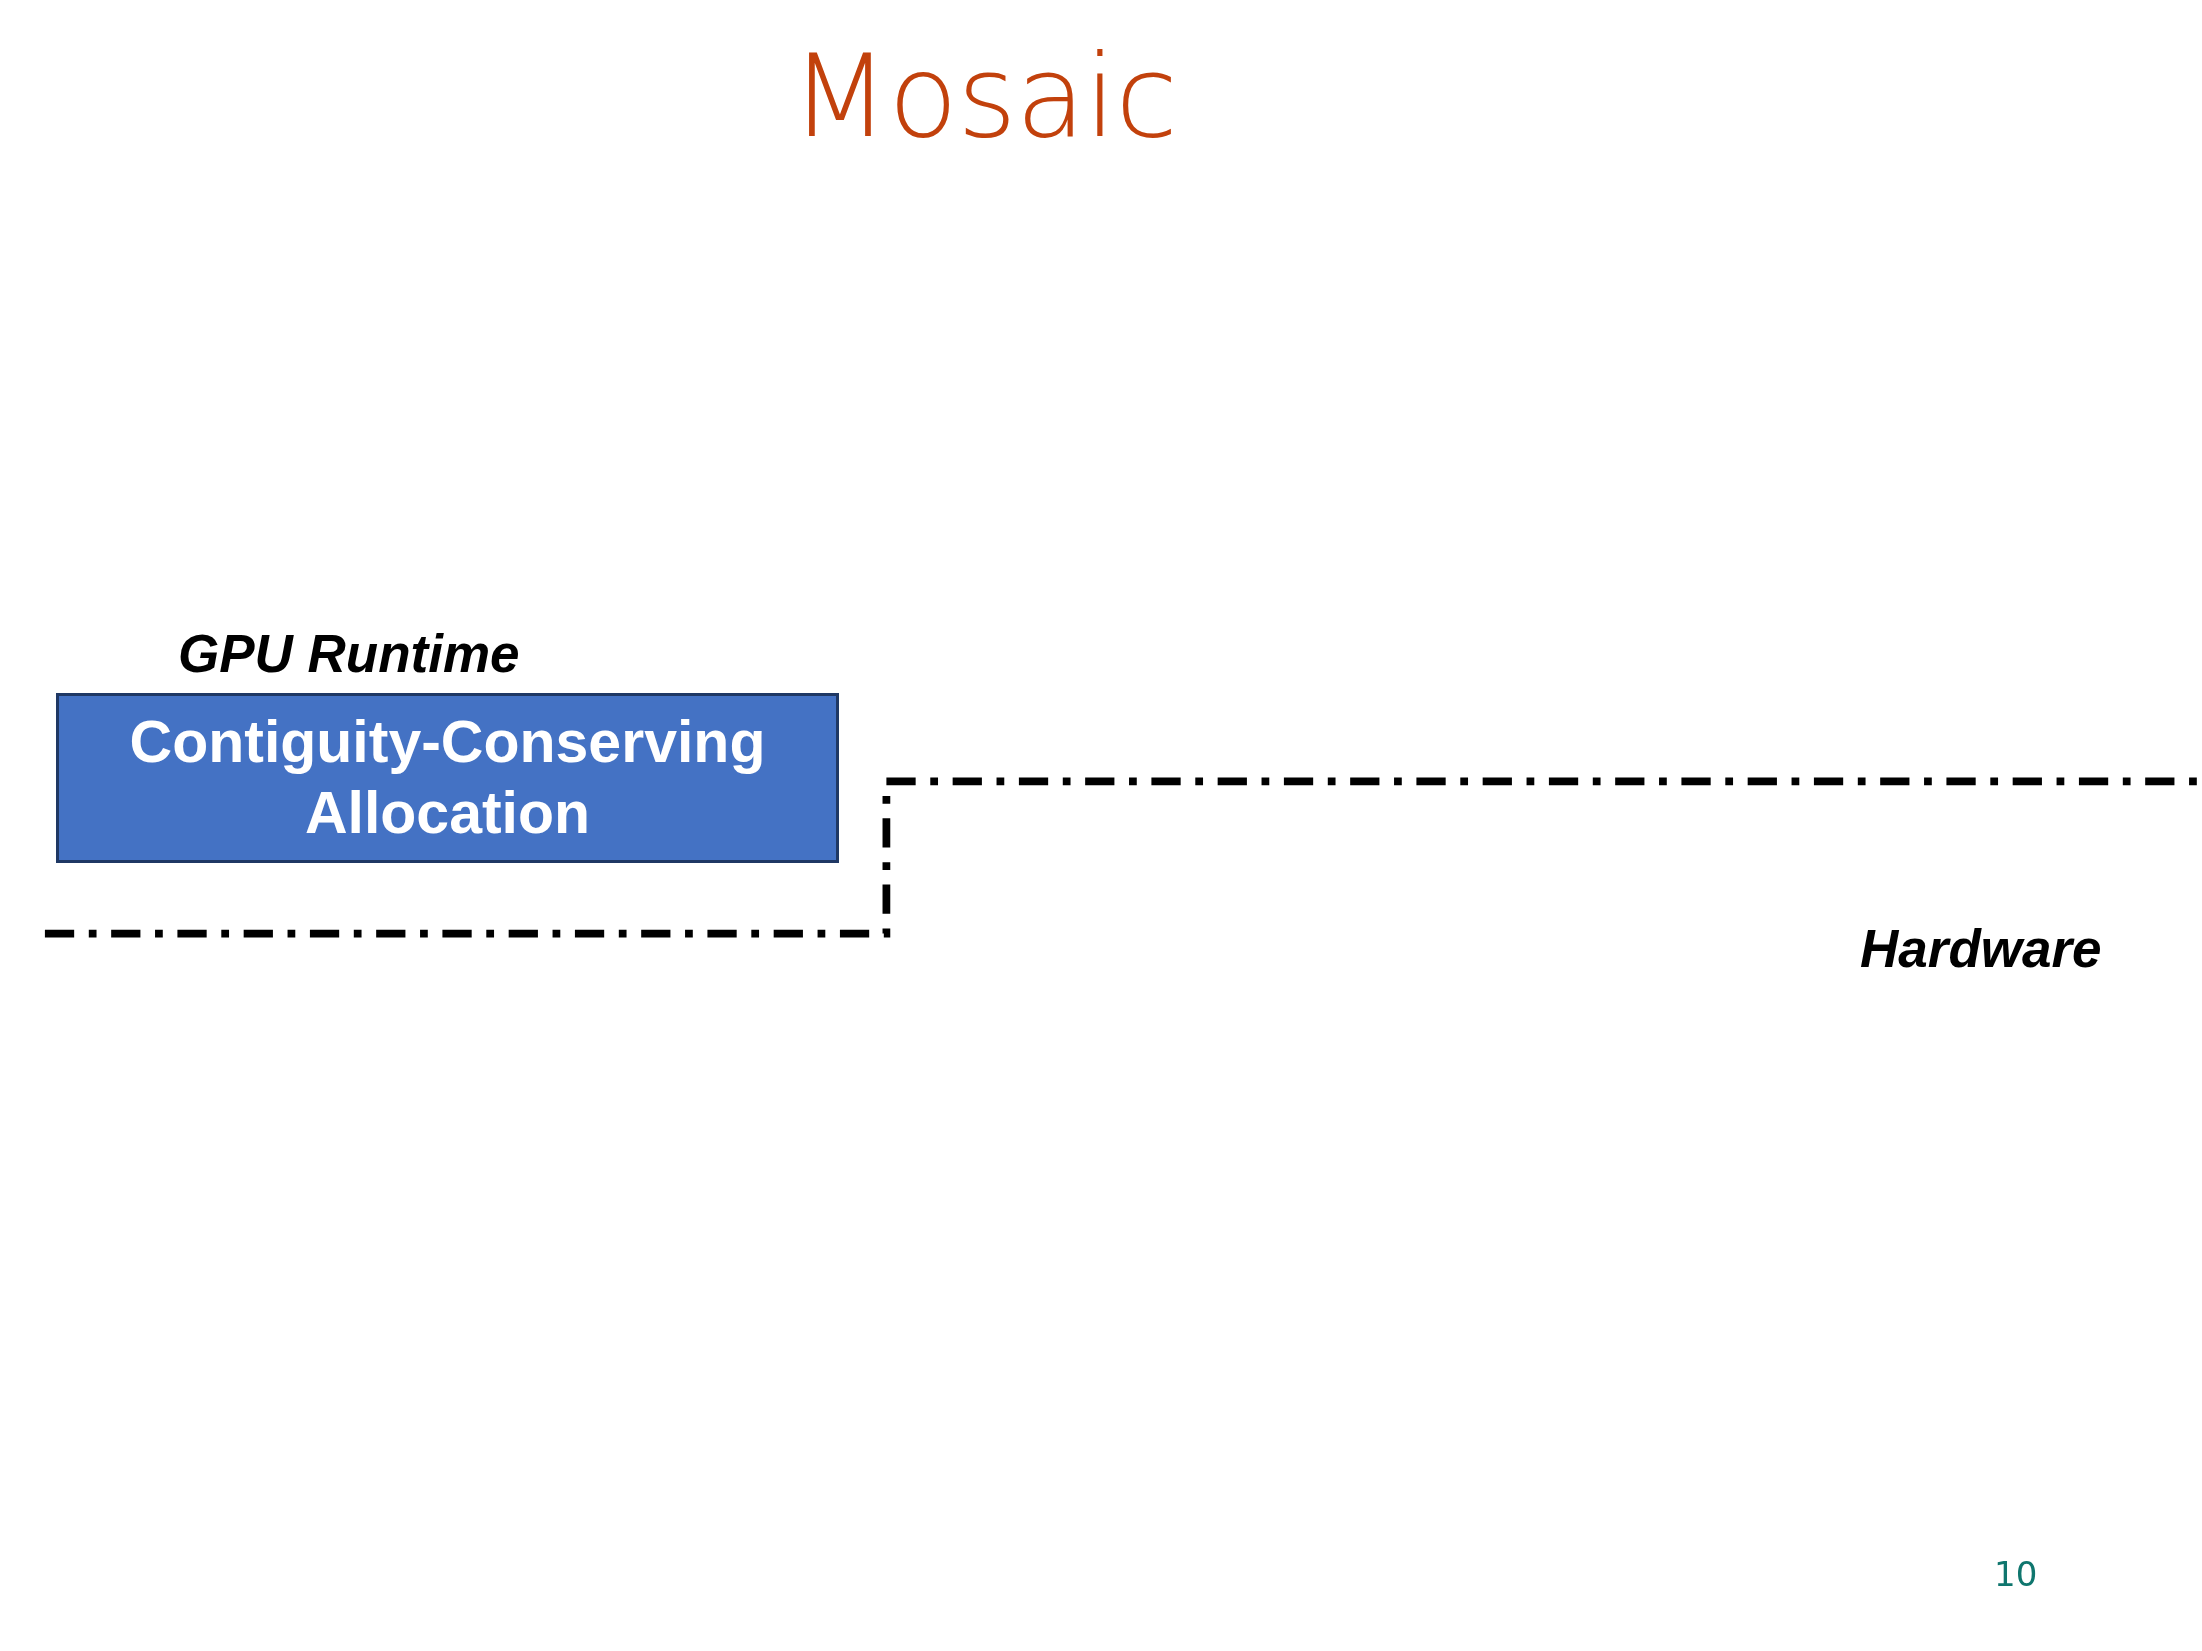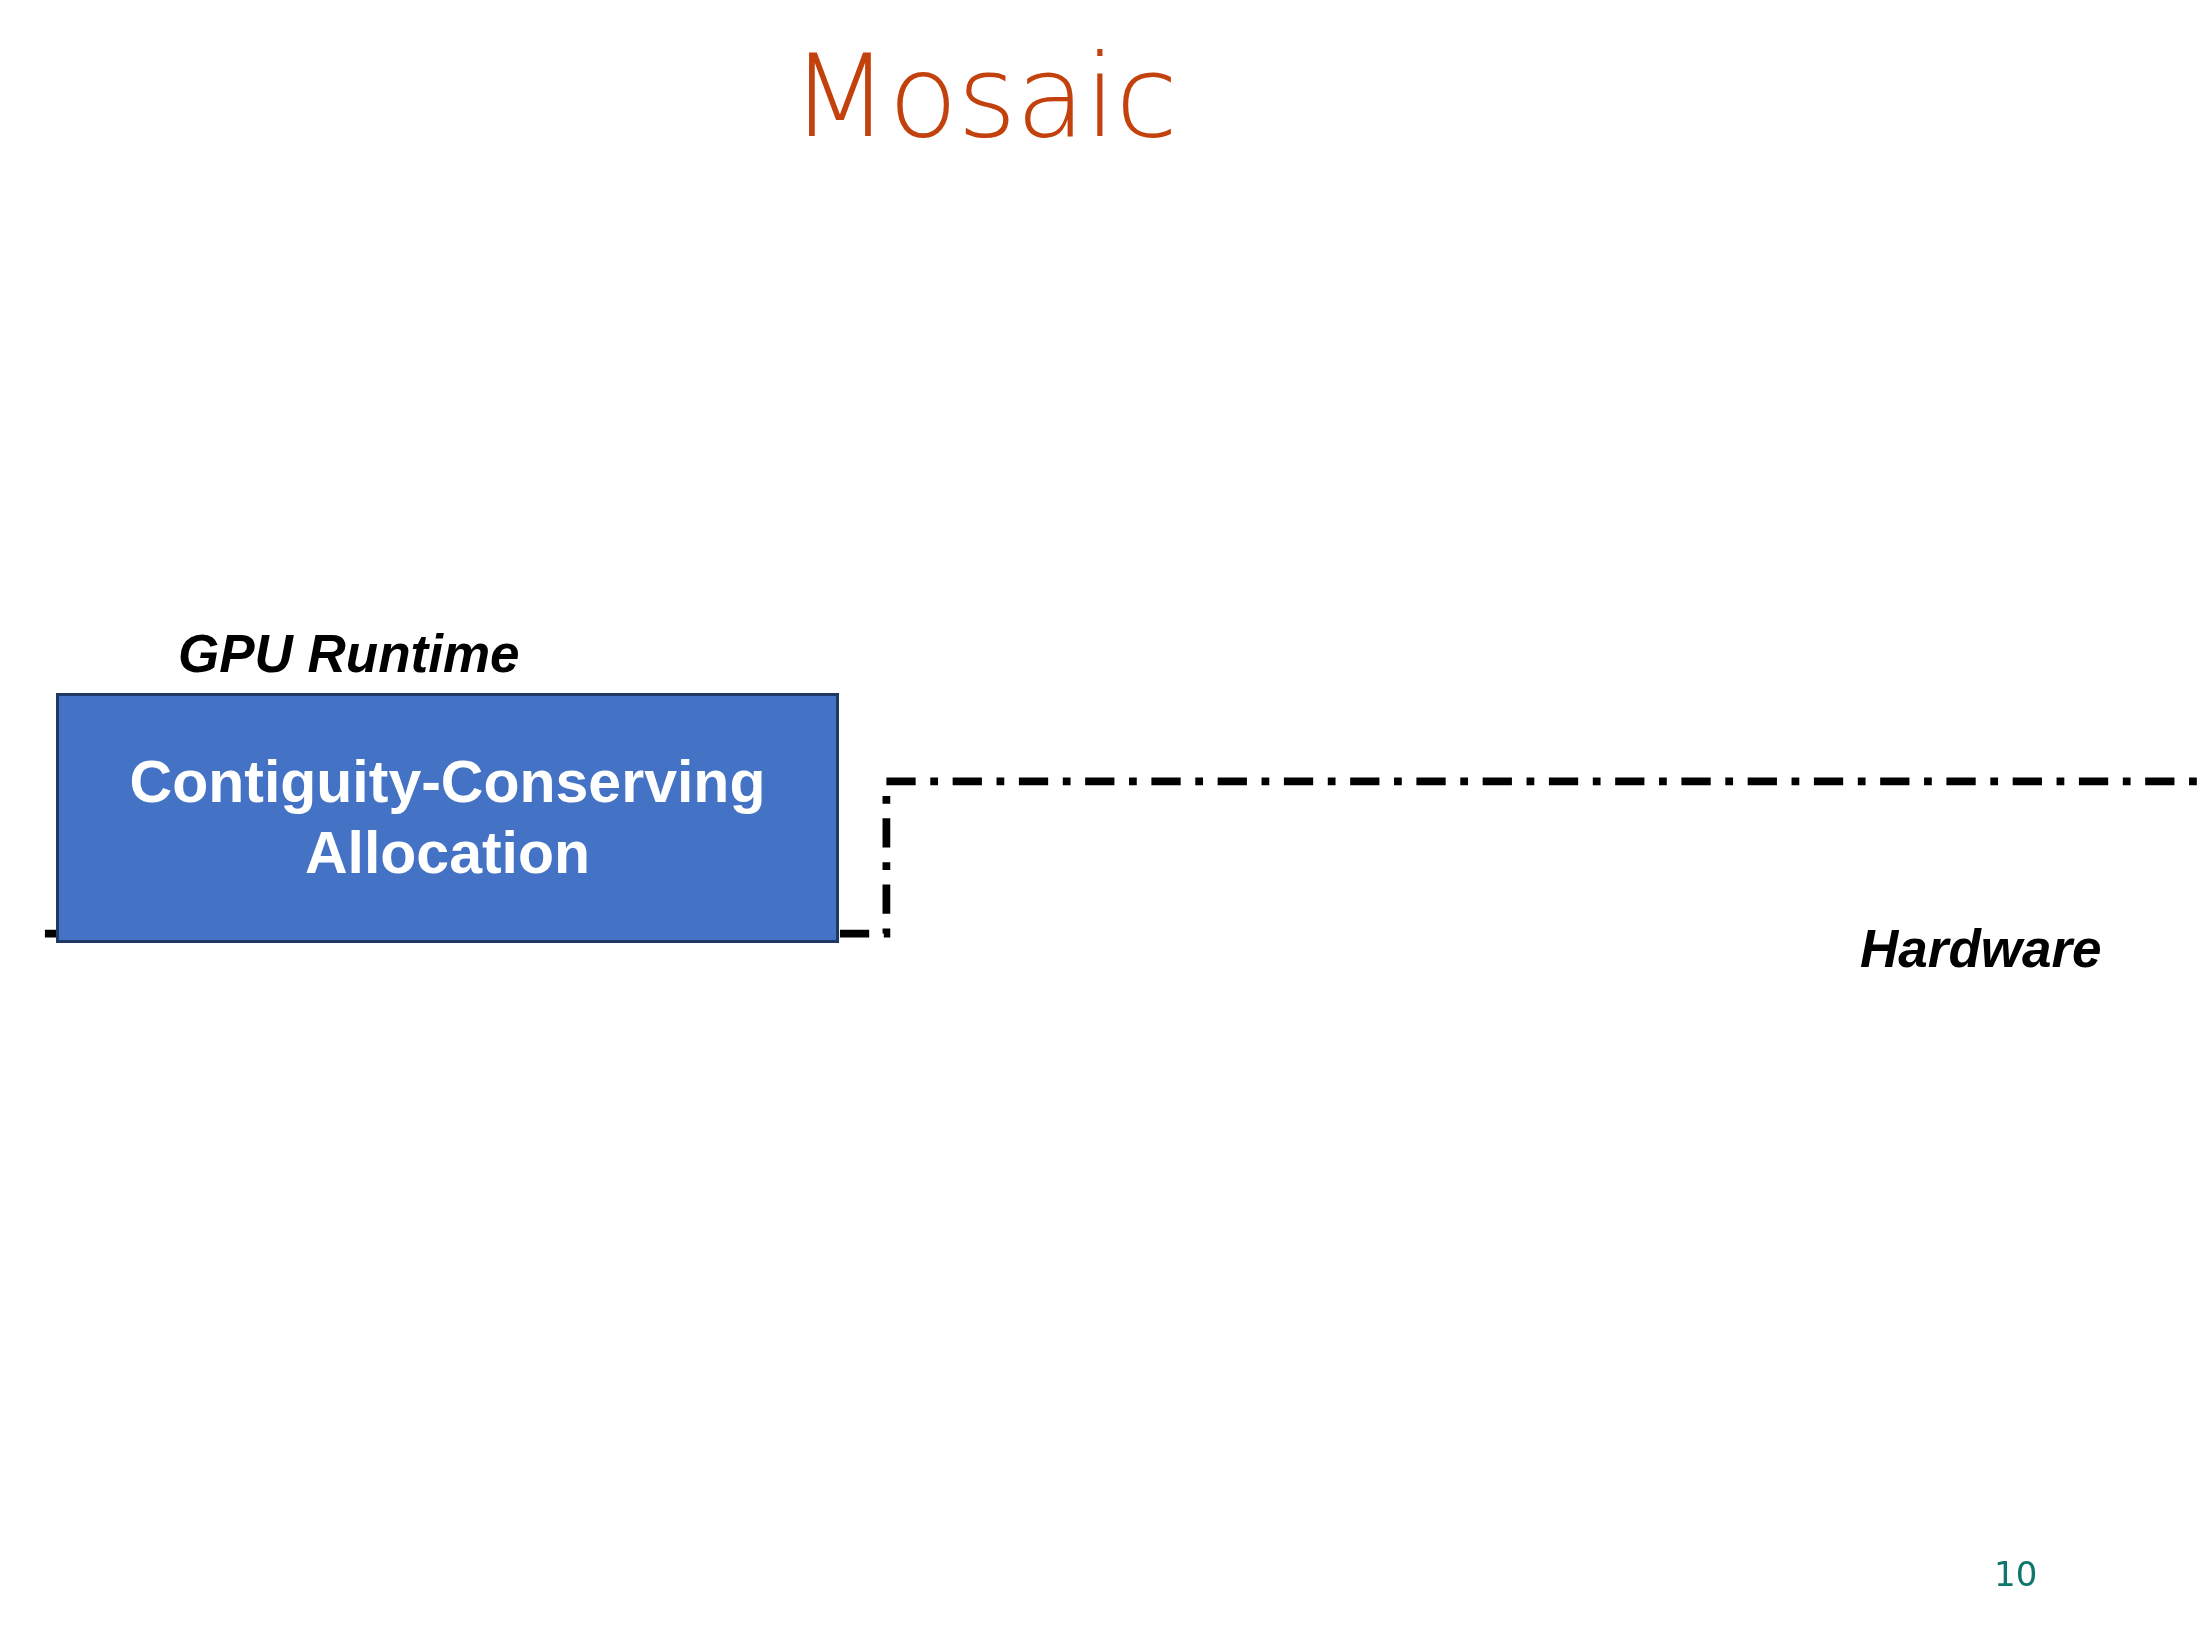--- a/index.html
+++ b/index.html
@@ -55,21 +55,21 @@
     top: 920px;
     margin-left: 34px;
   }
 
   
   #cca-box {
     position: absolute;
     left: 56px;
     top: 693px;
     width: 783px;
-    height: 250px;
+    height: 170px;
     box-sizing: border-box;
     background: #4472C4;
     border: 3.4px solid #1F3864;
     display: flex;
     align-items: center;
     justify-content: center;
     text-align: center;
   }
   #cca-box-label {
     font-family: "Liberation Sans", sans-serif;

